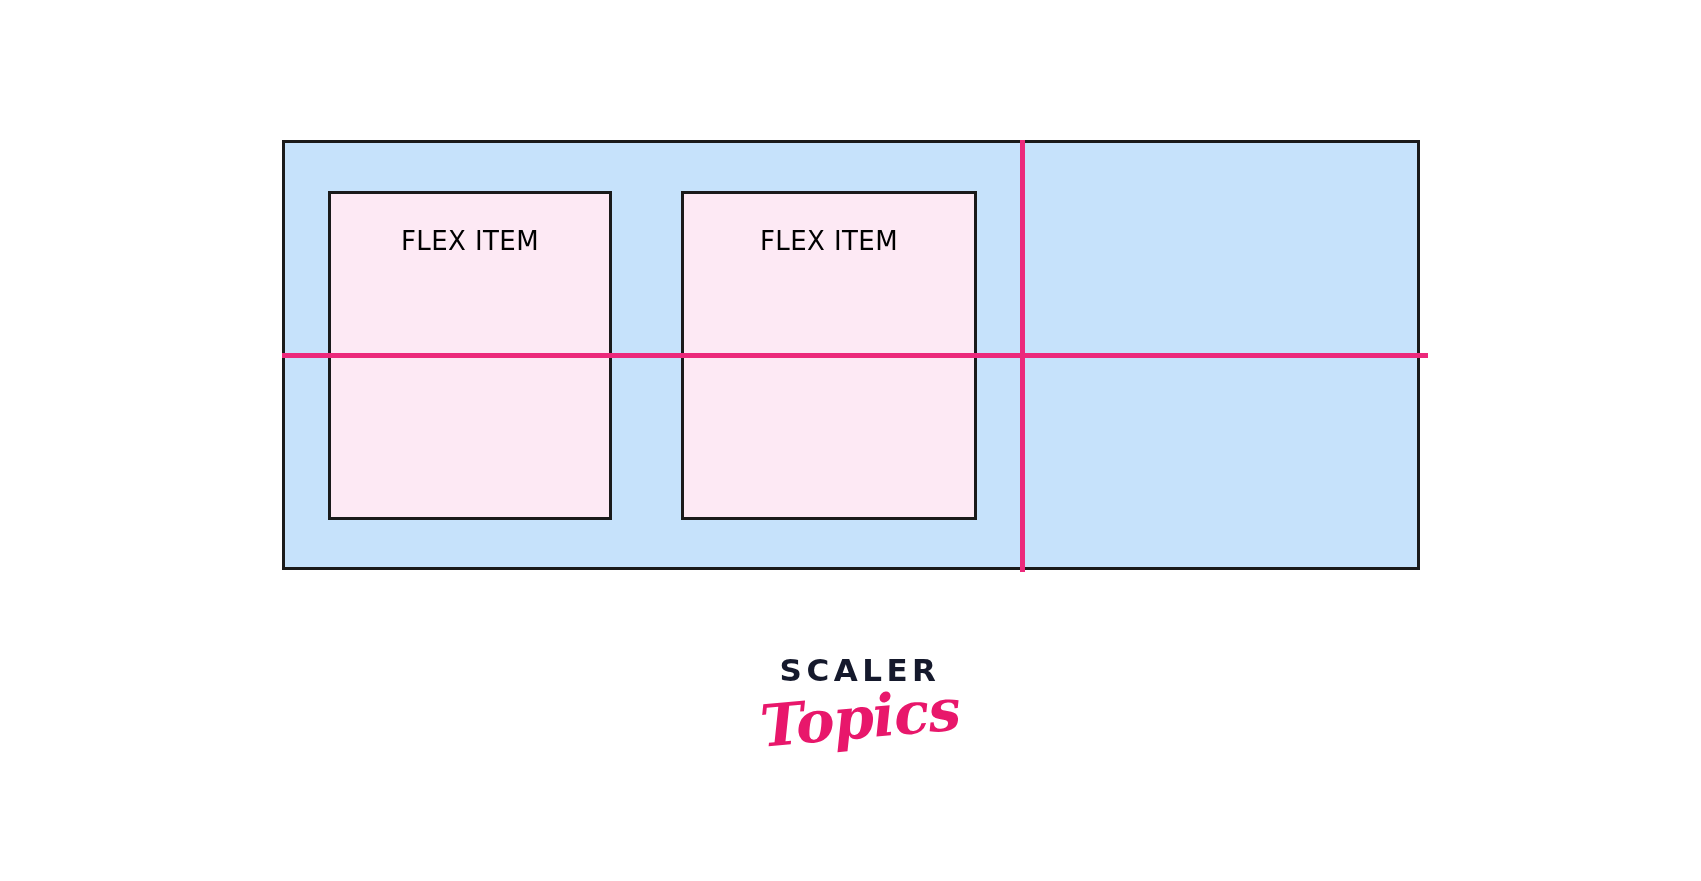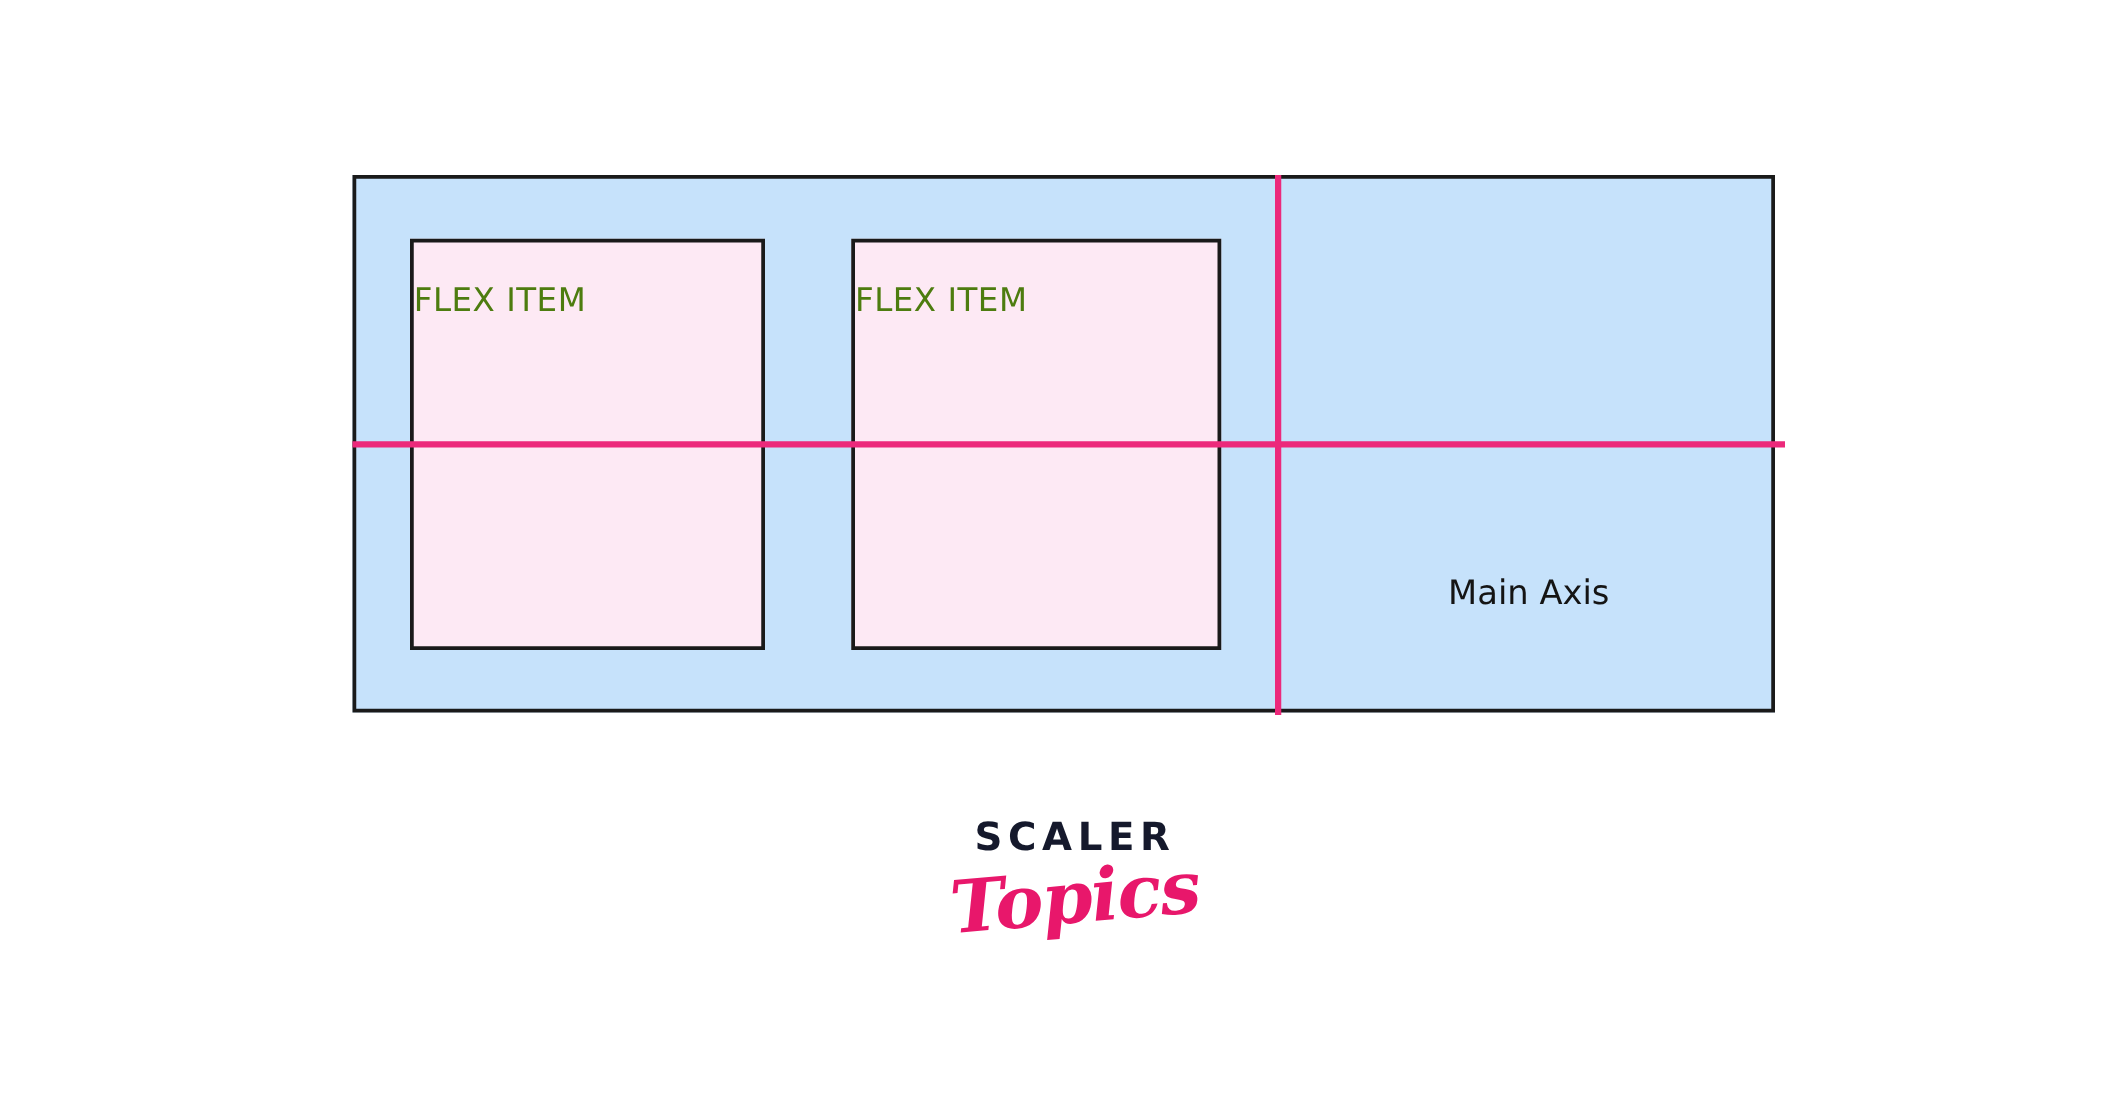--- a/index.html
+++ b/index.html
@@ -55,24 +55,24 @@
     left: 681px;
     top: 191px;
     width: 296px;
     height: 329px;
   }
   .flex-item-label {
     position: absolute;
     left: 0;
     right: 0;
     top: 32px;
-    text-align: left;
+    text-align: center;
     font-size: 26px;
     font-weight: 400;
-    color: #4d7c0f;
+    color: #000000;
     letter-spacing: 0.4px;
     white-space: nowrap;
   }
 
   
   .axis-line-horizontal {
     position: absolute;
     left: 282px;
     top: 353px;
     width: 1146px;
@@ -155,20 +155,19 @@
   </div>
 
   <div class="flex-item flex-item-2">
     <span class="flex-item-label">FLEX ITEM</span>
   </div>
 
   <div class="axis-line-horizontal"></div>
   <div class="axis-line-vertical"></div>
 
 
-  <div class="container-label label-main-axis">Main Axis</div>
 
   <div class="brand-logo">
     <span class="brand-wordmark">SCALER</span>
     <span class="brand-script">Topics</span>
   </div>
 
 </div>
 
 </body></html>

